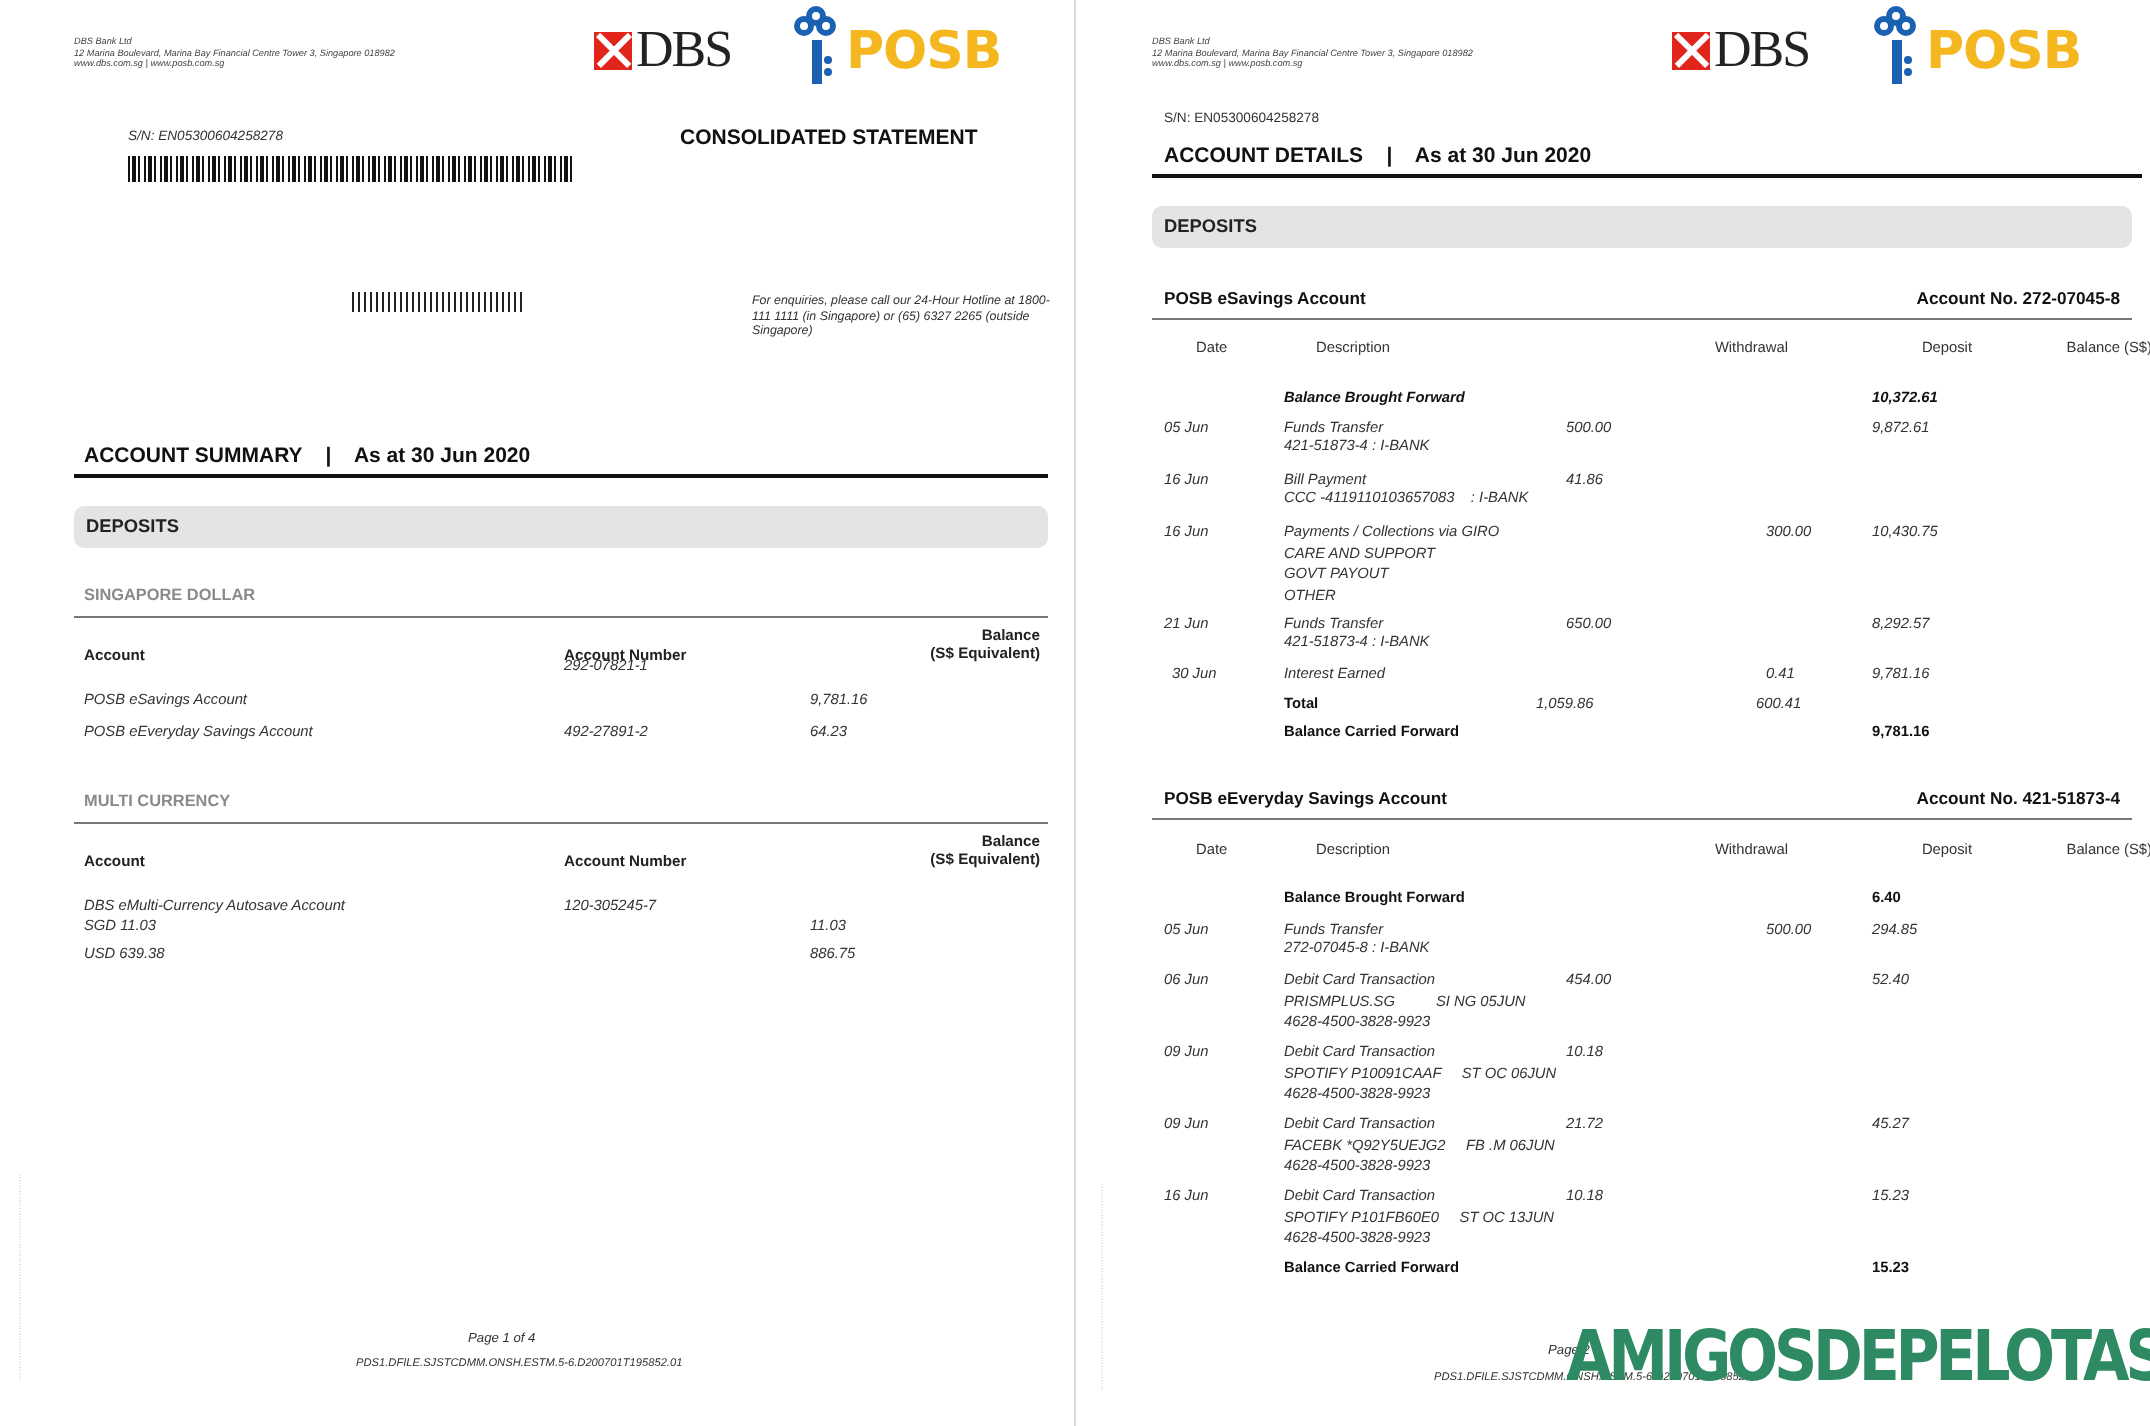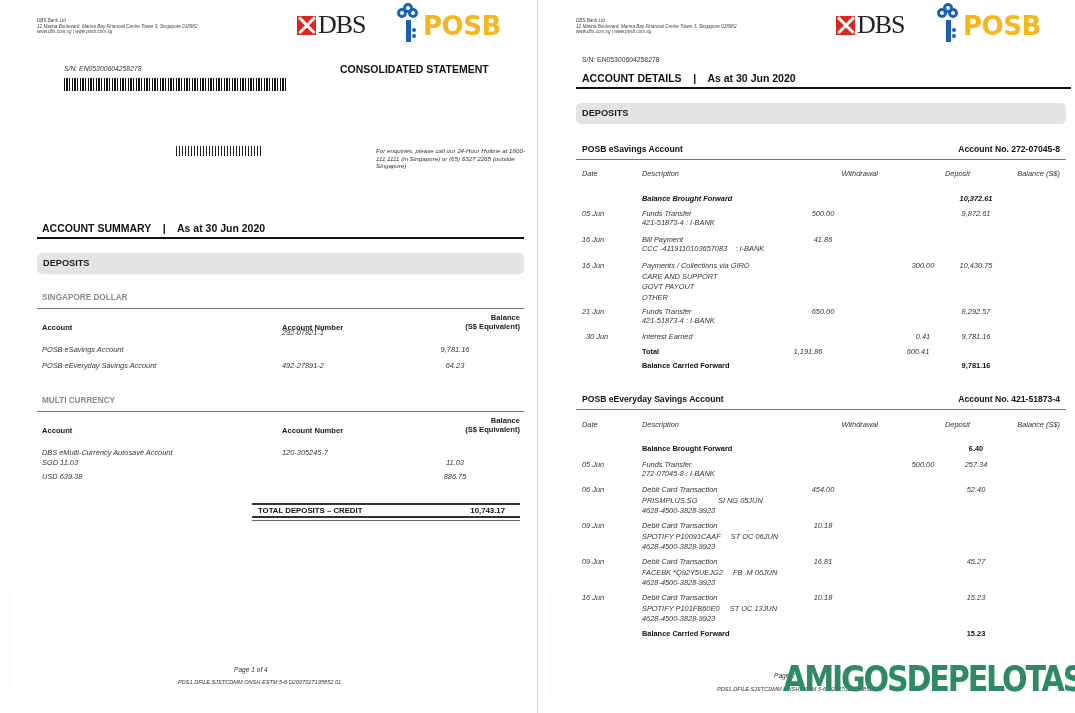--- a/index.html
+++ b/index.html
@@ -40,37 +40,37 @@
 
   .section-title { position: absolute; font-size: 10.5px; font-weight: bold; color: #111; white-space: pre; }
   .rule-dark { position: absolute; height: 1.5px; background: #111; }
   .rule-mid { position: absolute; height: 1px; background: #777; }
   .band { position: absolute; height: 21px; background: #e4e4e4; border-radius: 5px; font-size: 9.2px; font-weight: bold; color: #222; padding-left: 6px; line-height: 21px; }
   .sub-head { position: absolute; font-size: 8.2px; font-weight: bold; color: #8a8a8a; }
 
   .colhead { position: absolute; font-size: 7.6px; font-weight: bold; color: #222; }
   .colhead.right { text-align: right; }
   .cell { position: absolute; font-size: 7.4px; font-style: italic; color: #333; line-height: 9px; white-space: pre; }
-  .cell.right { text-align: center; }
+  .cell.right { text-align: left; }
   .cell.bold { font-weight: bold; color: #111; }
   .cell.upright { font-style: normal; }
 
   .total-box { position: absolute; left: 252px; top: 503px; width: 268px; height: 15px; border-top: 2px solid #333; border-bottom: 2px solid #333; }
   .total-box .lbl { position: absolute; left: 6px; top: 1px; font-size: 7.8px; font-weight: bold; color: #111; }
   .total-box .val { position: absolute; right: 15px; top: 1px; font-size: 7.8px; font-weight: bold; color: #111; }
   .total-box::after { content: ""; position: absolute; left: 0; right: 0; bottom: -5px; height: 1px; background: #666; }
 
   .footer-page { position: absolute; font-size: 6.6px; font-style: italic; color: #333; }
   .footer-code { position: absolute; font-size: 5.6px; font-style: italic; color: #333; }
 
   .side-strip { position: absolute; width: 6px; font-size: 3.6px; color: #999; writing-mode: vertical-rl; transform: rotate(180deg); white-space: nowrap; letter-spacing: 0.2px; }
 
   .acct-head { position: absolute; font-size: 8.6px; font-weight: bold; color: #111; }
   .acct-head.right { text-align: right; }
-  .thead { position: absolute; font-size: 7.4px; font-style: italic; color: #333; }
+  .thead { position: absolute; font-size: 7.4px; color: #333; margin-left: 16px; }
   .thead.right { text-align: right; }
 
   .watermark { position: absolute; left: 783px; top: 660px; font-family: "DejaVu Sans", sans-serif; font-weight: bold; font-size: 35px; letter-spacing: -2.5px; transform: scaleX(0.86); transform-origin: left top; line-height: 38px; white-space: nowrap; }
   .watermark .wm-main { color: #2d8a62; }
 </style>
 </head>
 <body>
 
 <div id="page1" class="page">
   <div class="bank-header">
@@ -137,24 +137,20 @@
   <div class="cell" style="left:282px;top:448px;">120-305245-7</div>
   <div>
     <div class="cell" style="left:42px;top:458px;">SGD 11.03</div>
     <div class="cell right" style="left:405px;top:458px;width:100px;">11.03</div>
   </div>
   <div>
     <div class="cell" style="left:42px;top:472px;">USD 639.38</div>
     <div class="cell right" style="left:405px;top:472px;width:100px;">886.75</div>
   </div>
 
-  <div class="total-box">
-    <span class="lbl">TOTAL  DEPOSITS – CREDIT</span>
-    <span class="val">10,743.17</span>
-  </div>
 
   <div class="footer-page" style="left:234px;top:666px;">Page 1 of 4</div>
   <div class="footer-code" style="left:178px;top:679px;">PDS1.DFILE.SJSTCDMM.ONSH.ESTM.5-6.D200701T195852.01</div>
 
   <div class="side-strip" style="left:8px;top:430px;height:260px;">··········································································</div>
 </div>
 
 <div class="divider"></div>
 
 <div id="page2" class="page">
@@ -234,21 +230,21 @@
   </div>
   <div>
     <div class="cell" style="left:48px;top:332px;">30 Jun</div>
     <div class="cell" style="left:104px;top:332px;">Interest Earned</div>
     <div class="cell right" style="left:245px;top:332px;width:80px;"></div>
     <div class="cell right" style="left:345px;top:332px;width:80px;">0.41</div>
     <div class="cell right" style="left:398px;top:332px;width:80px;">9,781.16</div>
   </div>
   <div>
     <div class="cell bold upright" style="left:104px;top:347px;">Total</div>
-    <div class="cell right" style="left:230px;top:347px;width:80px;">1,191.86</div>
+    <div class="cell right" style="left:230px;top:347px;width:80px;">1,059.86</div>
     <div class="cell right" style="left:340px;top:347px;width:80px;">600.41</div>
   </div>
   <div>
     <div class="cell bold upright" style="left:104px;top:361px;">Balance Carried Forward</div>
     <div class="cell bold upright right" style="left:398px;top:361px;width:80px;">9,781.16</div>
   </div>
 
   <div class="acct-head" style="left:44px;top:394px;">POSB eEveryday Savings Account</div>
   <div class="acct-head right" style="left:320px;top:394px;width:202px;">Account No. 421-51873-4</div>
   <div class="rule-mid" style="left:38px;top:409px;width:490px;"></div>
@@ -261,21 +257,21 @@
   <div>
     <div class="cell bold upright" style="left:104px;top:444px;">Balance Brought Forward</div>
     <div class="cell bold upright right" style="left:398px;top:444px;width:80px;">6.40</div>
   </div>
   <div>
     <div class="cell" style="left:44px;top:460px;">05 Jun</div>
     <div class="cell" style="left:104px;top:460px;">Funds Transfer
 272-07045-8 : I-BANK</div>
     <div class="cell right" style="left:245px;top:460px;width:80px;"></div>
     <div class="cell right" style="left:345px;top:460px;width:80px;">500.00</div>
-    <div class="cell right" style="left:398px;top:460px;width:80px;">257.34</div>
+    <div class="cell right" style="left:398px;top:460px;width:80px;">294.85</div>
   </div>
   <div>
     <div class="cell" style="left:44px;top:485px;">06 Jun</div>
     <div class="cell" style="left:104px;top:485px;line-height:10.5px;">Debit Card Transaction
 PRISMPLUS.SG          SI NG 05JUN
 4628-4500-3828-9923</div>
     <div class="cell right" style="left:245px;top:485px;width:80px;">454.00</div>
     <div class="cell right" style="left:345px;top:485px;width:80px;"></div>
     <div class="cell right" style="left:398px;top:485px;width:80px;">52.40</div>
   </div>
@@ -286,21 +282,21 @@
 4628-4500-3828-9923</div>
     <div class="cell right" style="left:245px;top:521px;width:80px;">10.18</div>
     <div class="cell right" style="left:345px;top:521px;width:80px;"></div>
     <div class="cell right" style="left:398px;top:521px;width:80px;"></div>
   </div>
   <div>
     <div class="cell" style="left:44px;top:557px;">09 Jun</div>
     <div class="cell" style="left:104px;top:557px;line-height:10.5px;">Debit Card Transaction
 FACEBK *Q92Y5UEJG2     FB .M 06JUN
 4628-4500-3828-9923</div>
-    <div class="cell right" style="left:245px;top:557px;width:80px;">16.81</div>
+    <div class="cell right" style="left:245px;top:557px;width:80px;">21.72</div>
     <div class="cell right" style="left:345px;top:557px;width:80px;"></div>
     <div class="cell right" style="left:398px;top:557px;width:80px;">45.27</div>
   </div>
   <div>
     <div class="cell" style="left:44px;top:593px;">16 Jun</div>
     <div class="cell" style="left:104px;top:593px;line-height:10.5px;">Debit Card Transaction
 SPOTIFY P101FB60E0     ST OC 13JUN
 4628-4500-3828-9923</div>
     <div class="cell right" style="left:245px;top:593px;width:80px;">10.18</div>
     <div class="cell right" style="left:345px;top:593px;width:80px;"></div>

